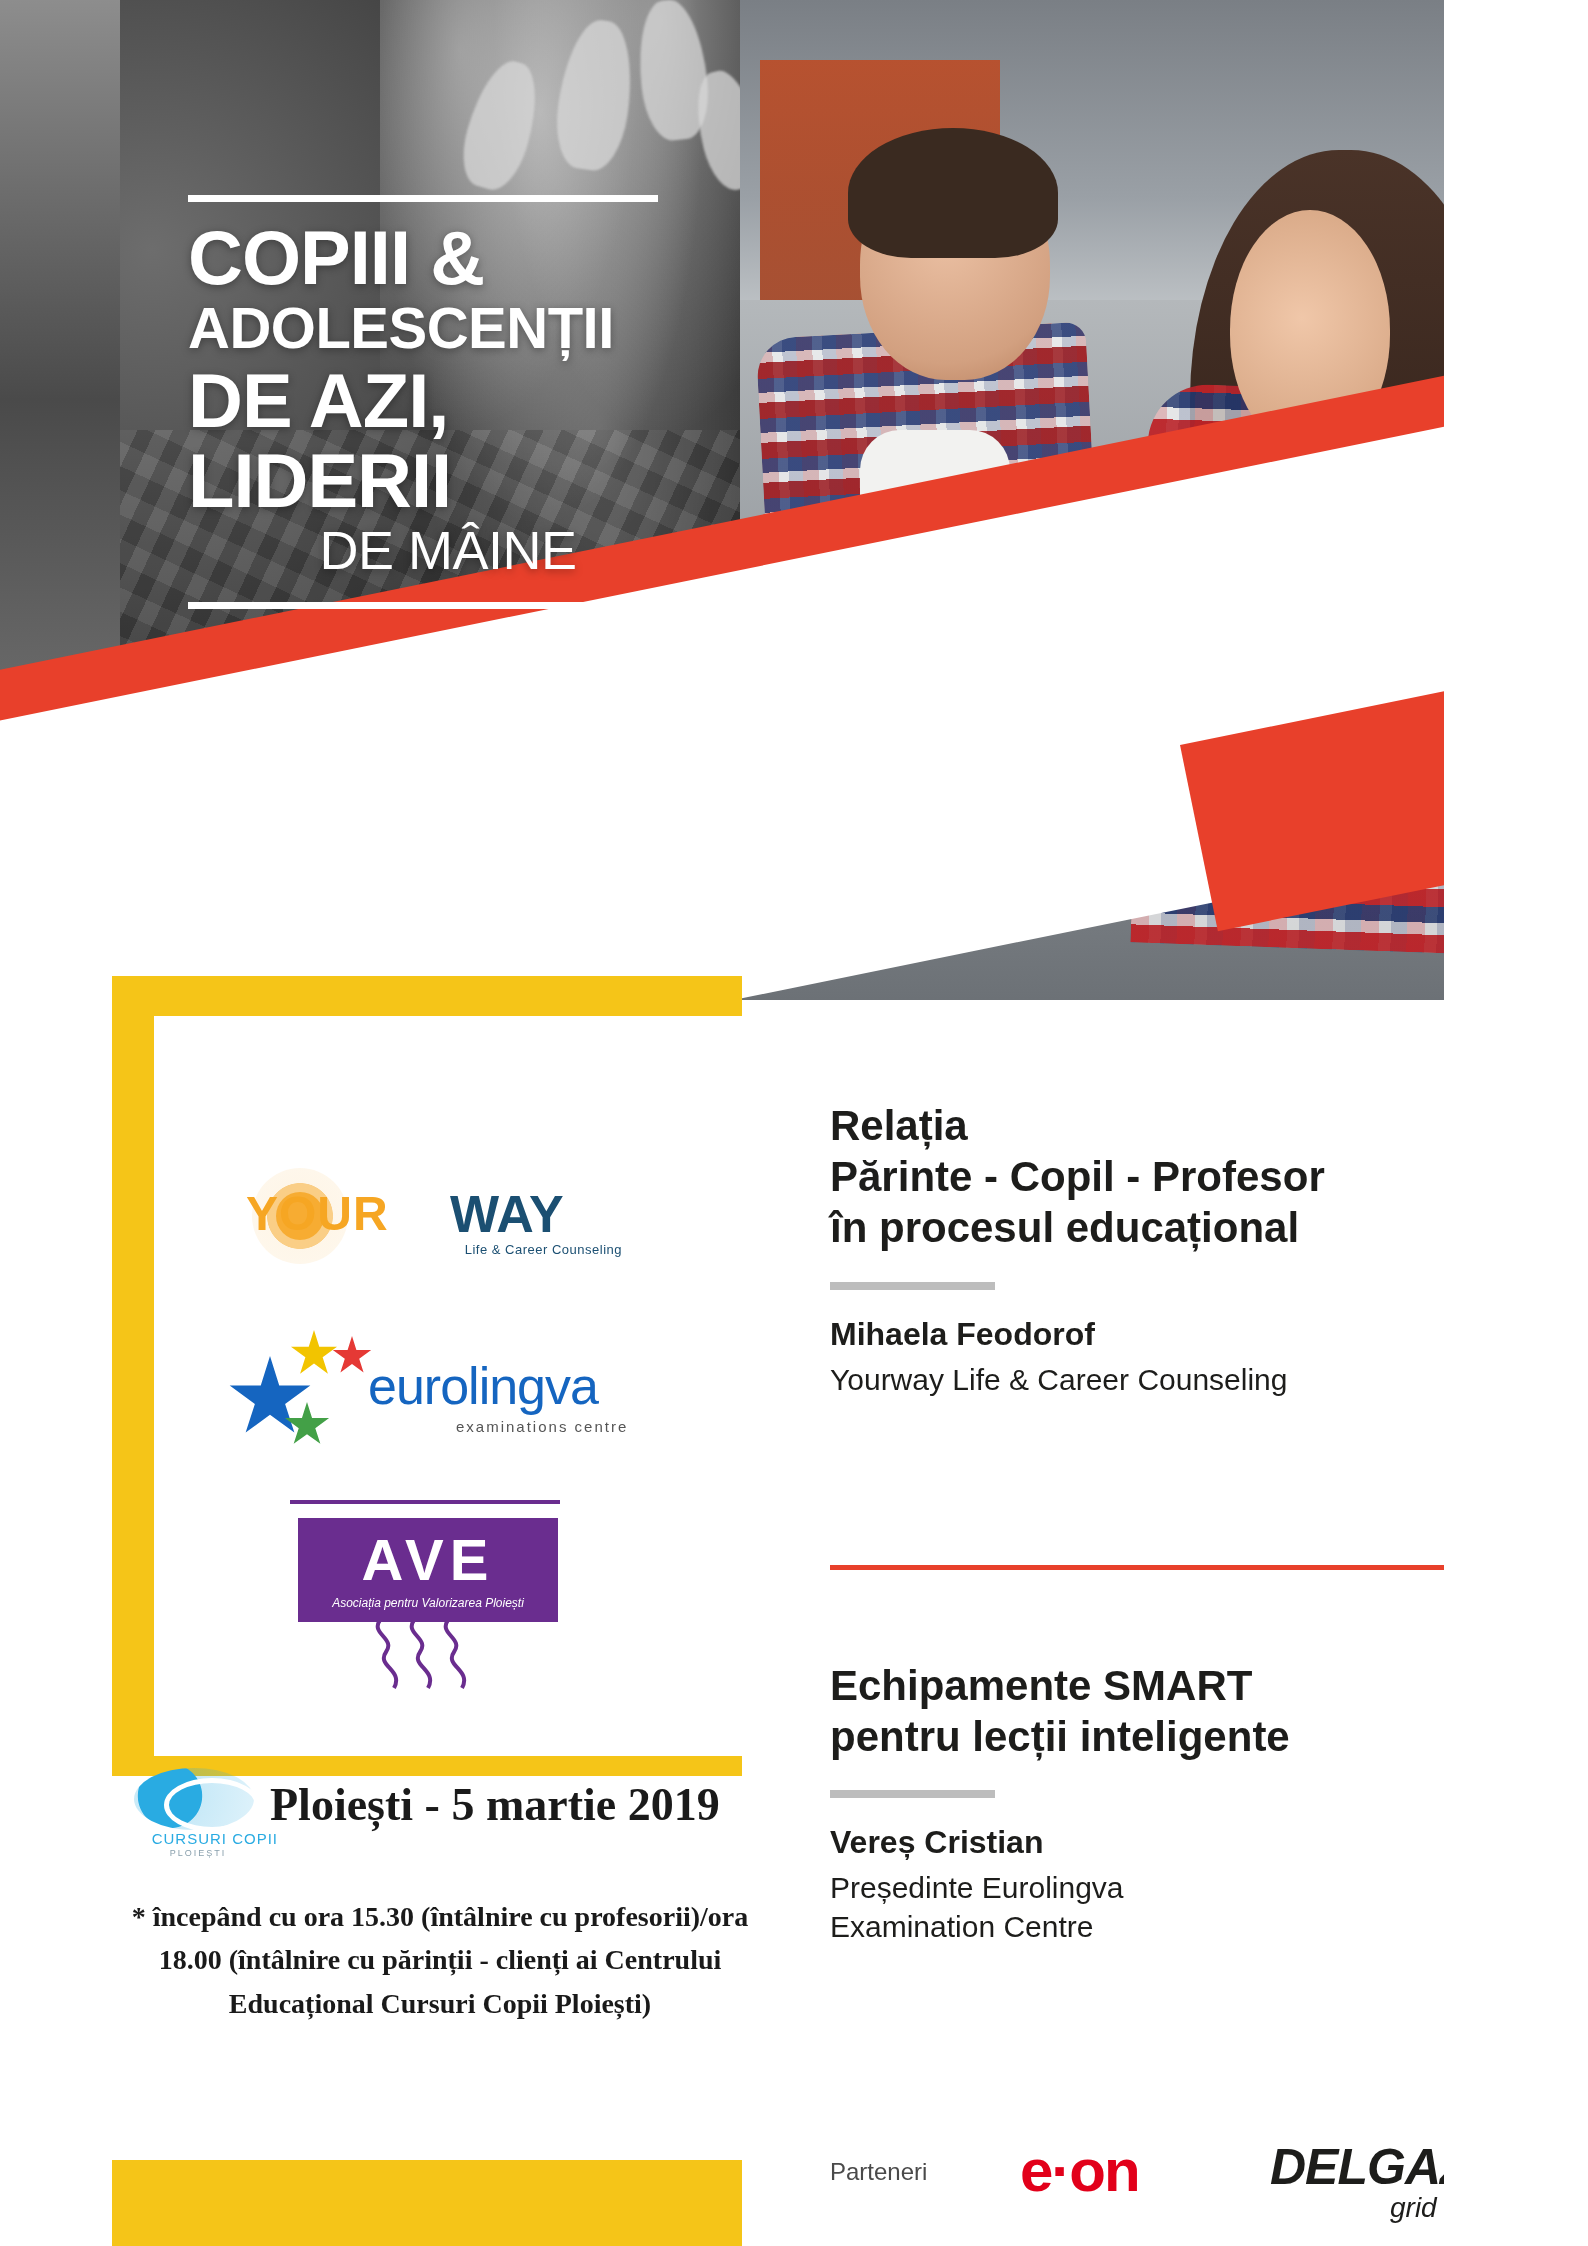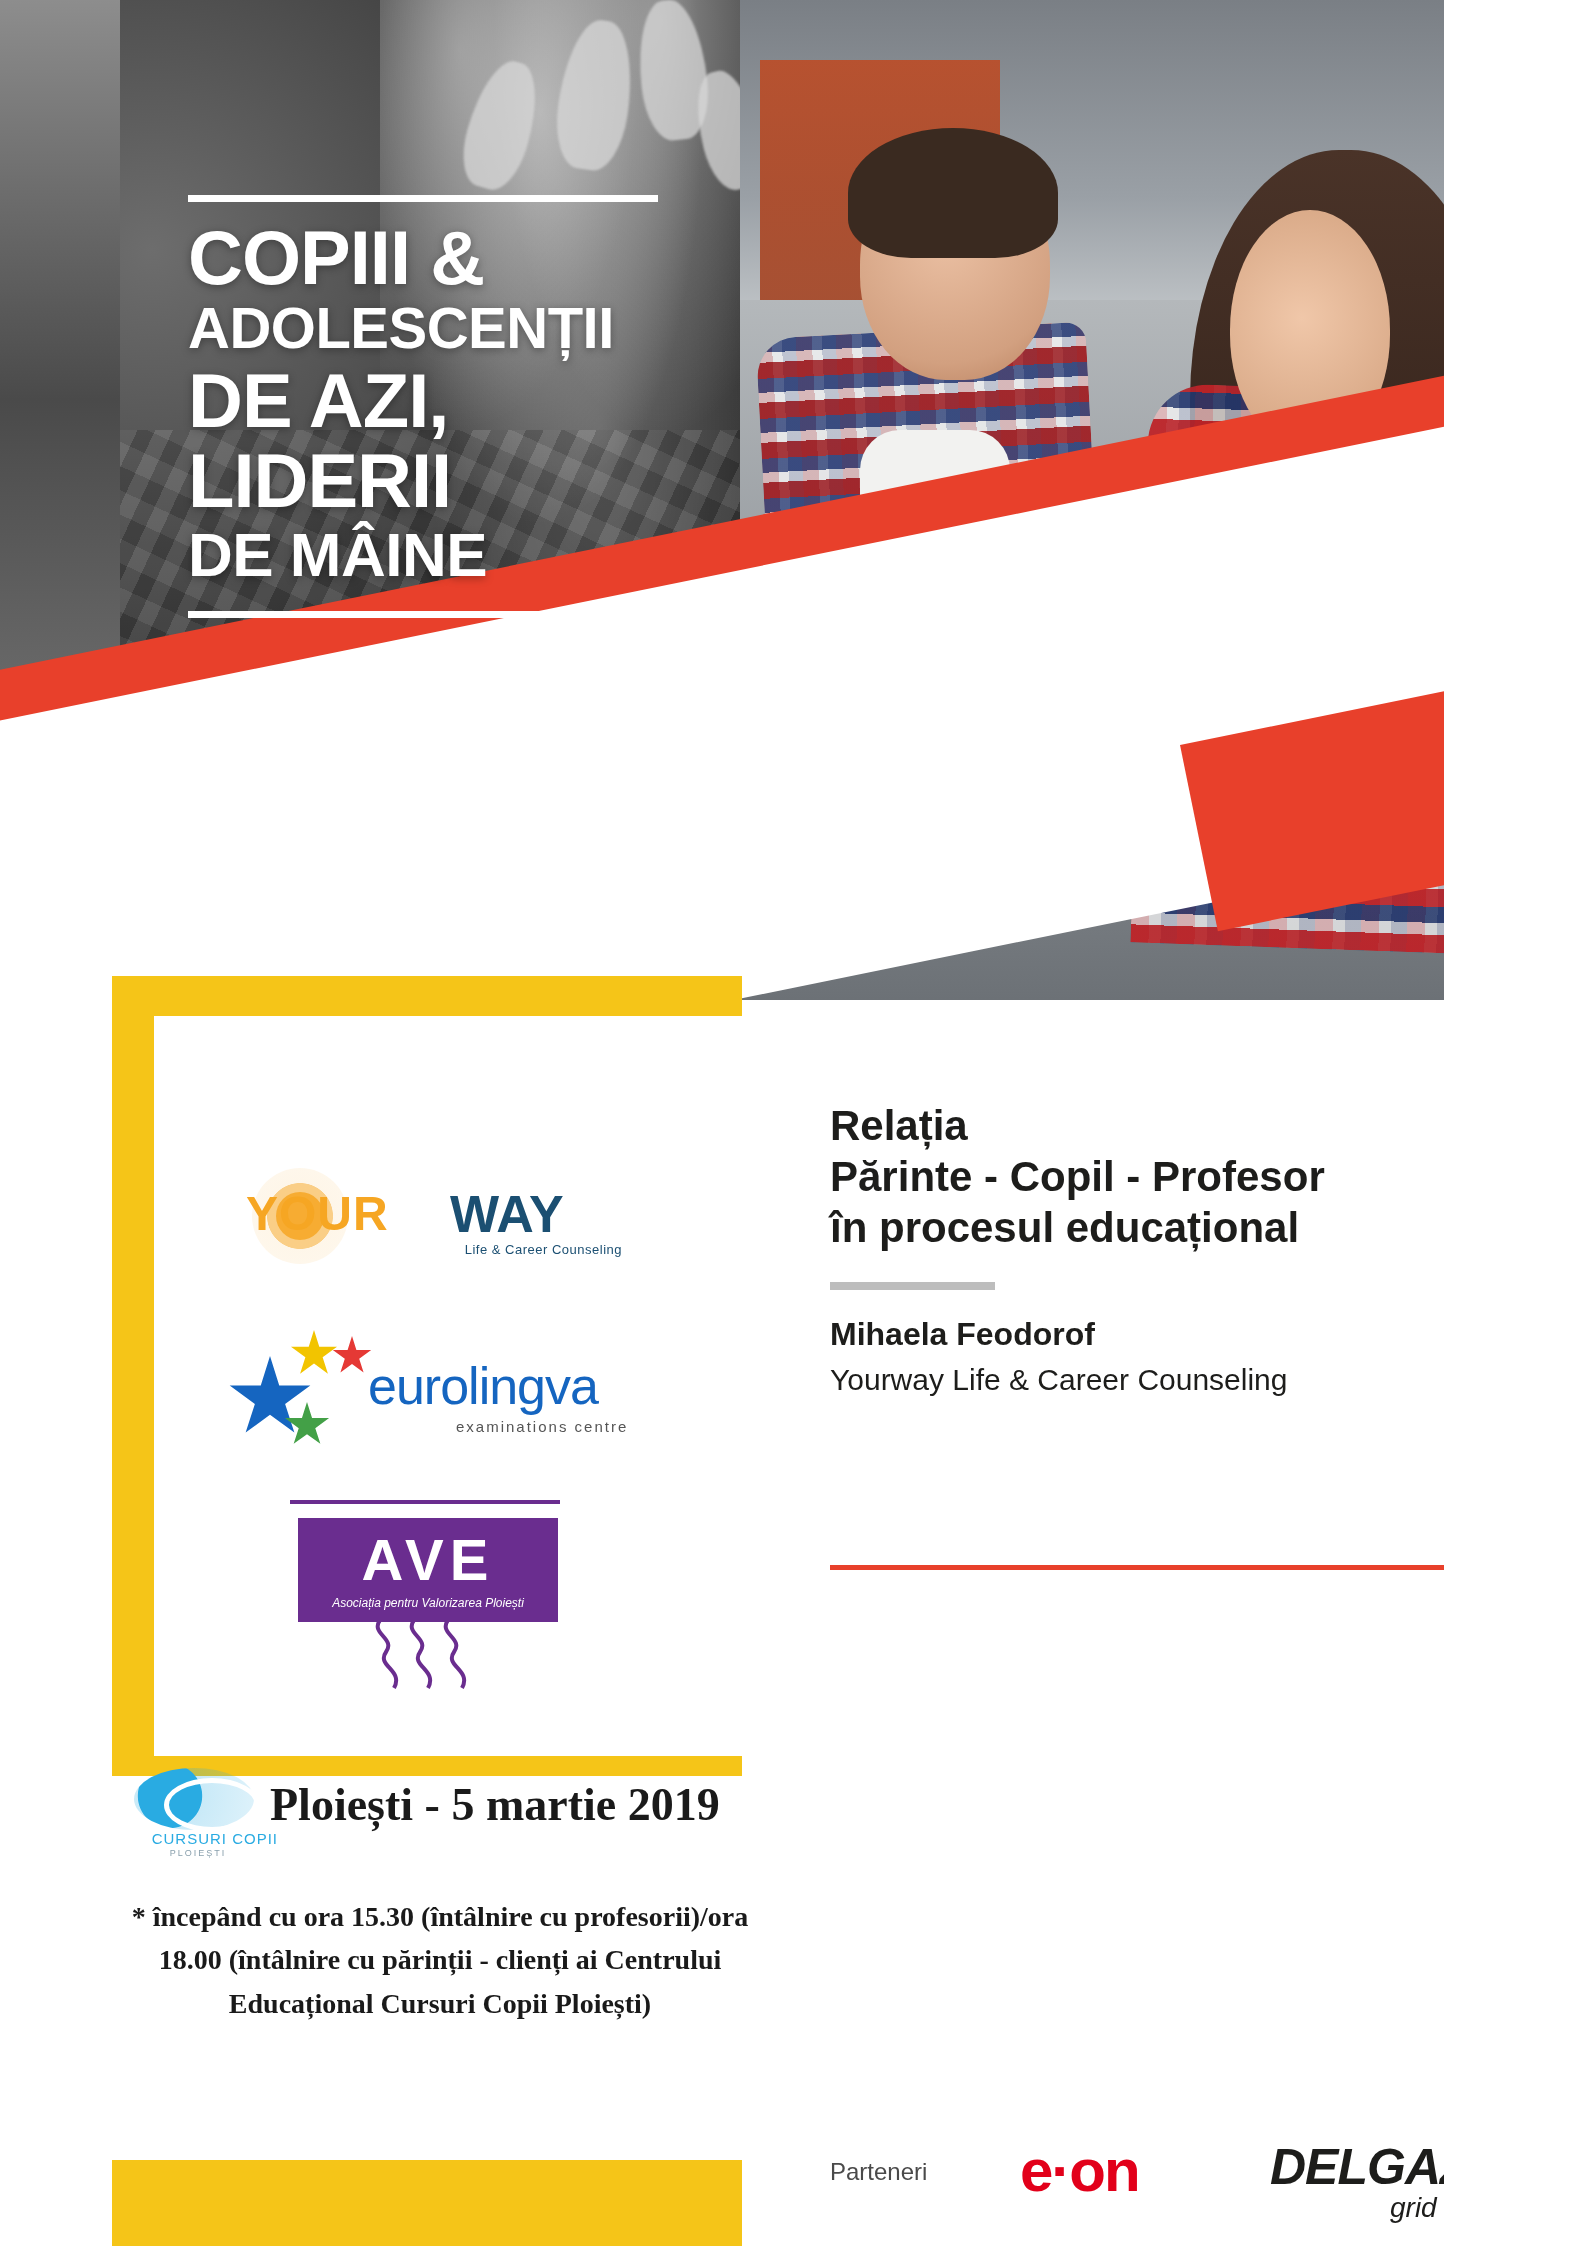--- a/index.html
+++ b/index.html
@@ -206,22 +206,23 @@
   }
   .hl-3 {
     font-size: 76px; font-weight: 700; letter-spacing: -1px; line-height: 1.05;
     text-shadow: 0 2px 8px rgba(0,0,0,.35);
   }
   .hl-4 {
     font-size: 76px; font-weight: 700; letter-spacing: -1px; line-height: 1.05;
     text-shadow: 0 2px 8px rgba(0,0,0,.35);
   }
   .hl-5 {
-    font-size: 62px; font-weight: 700; letter-spacing: -0.5px; line-height: 1.1;
+    font-size: 54px; font-weight: 400; letter-spacing: -0.5px; line-height: 1.1;
     text-shadow: 0 2px 8px rgba(0,0,0,.35);
+    text-align: center;
   }
 
   
   .yellow-panel {
     position: absolute;
     left: 112px; top: 976px;
     width: 630px; height: 800px;
     background: #f5c518;
   }
   .white-inner {
@@ -481,20 +482,28 @@
     <div class="talk-title">Relația</div>
     <div class="talk-title">Părinte - Copil - Profesor</div>
     <div class="talk-title">în procesul educațional</div>
     <div class="grey-rule"></div>
     <div class="speaker-name">Mihaela Feodorof</div>
     <div class="speaker-org">Yourway Life &amp; Career Counseling</div>
   </div>
 
   <div class="divider-red"></div>
 
+  <div class="talk-2">
+    <div class="talk-title-2">Echipamente SMART</div>
+    <div class="talk-title-2">pentru lecții inteligente</div>
+    <div class="grey-rule"></div>
+    <div class="speaker-name">Vereș Cristian</div>
+    <div class="speaker-org">Președinte Eurolingva</div>
+    <div class="speaker-org">Examination Centre</div>
+  </div>
 
   <div class="partners">
     <div class="partners-label">Parteneri</div>
     <div class="eon-logo">e·on</div>
     <div class="delgaz-logo">DELGAZ</div>
     <div class="delgaz-grid">grid</div>
   </div>
 
 </div>
 

